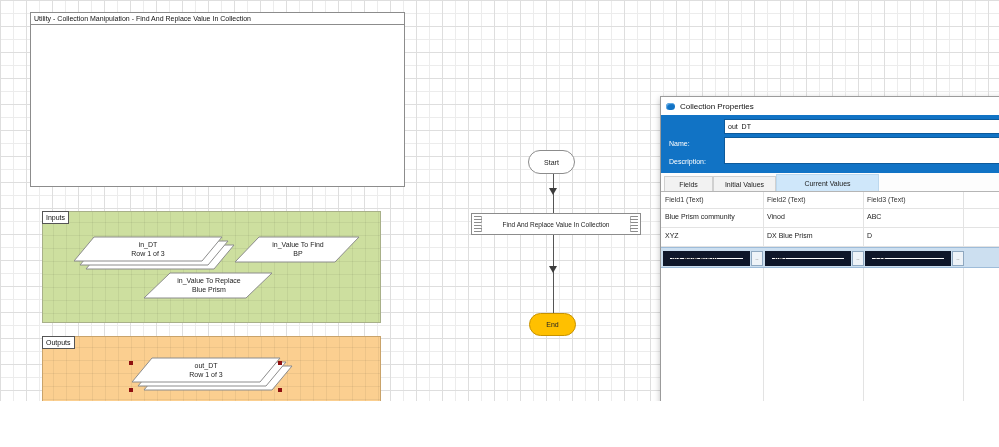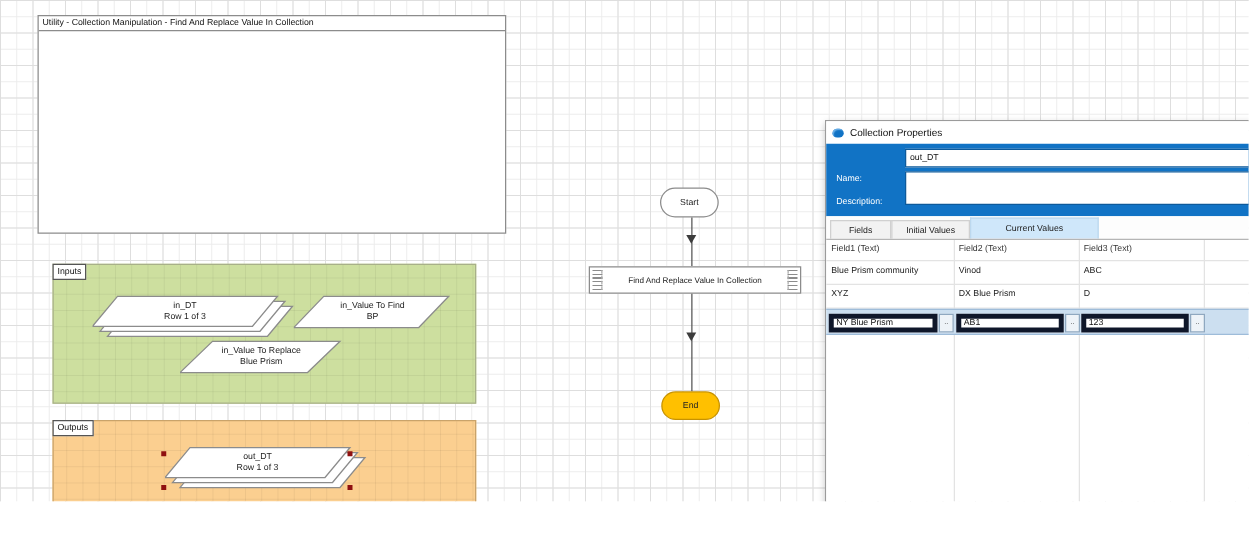--- a/index.html
+++ b/index.html
@@ -92,21 +92,21 @@
   .col-sep { position:absolute; top:0; bottom:0; width:1px; background:#e3e3e3; }
   .sep1 { left:102px; } .sep2 { left:202px; } .sep3 { left:302px; }
   .t-row { position:absolute; left:0; width:100%; border-bottom:1px solid #e3e3e3; }
   .t-head { top:0; height:17px; color:#333; }
   .t-r1 { top:17px; height:19px; }
   .t-r2 { top:36px; height:19px; }
   .t-edit { top:55px; height:21px; background:#ccdff0; border-top:1px solid #9ebcd9;
     border-bottom:1px solid #9ebcd9; }
   .t-cell { position:absolute; top:0; height:100%; padding:4px 0 0 4px; white-space:nowrap; overflow:hidden; }
   .c1 { left:0; width:102px; } .c2 { left:102px; width:100px; } .c3 { left:202px; width:100px; }
-  .edit-input { position:absolute; top:3px; height:15px; background:#fff; border:4px solid #0f172a;
+  .edit-input { position:absolute; top:3px; height:15px; background:#fff; border:7px solid #0f172a;
     font-size:7px; font-family:"Liberation Sans",sans-serif; padding:0 2px; color:#111; }
   .ei1 { left:2px;   width:87px; } .ei2 { left:104px; width:86px; } .ei3 { left:204px; width:86px; }
   .ellipsis-btn { position:absolute; top:3px; width:12px; height:15px; background:#eef3f8;
     border:1px solid #8fa8c0; font-size:6px; line-height:12px; text-align:center; color:#444; }
   .eb1 { left:90px; } .eb2 { left:191px; } .eb3 { left:291px; }
 </style>
 </head>
 <body>
 
 <div class="canvas">

